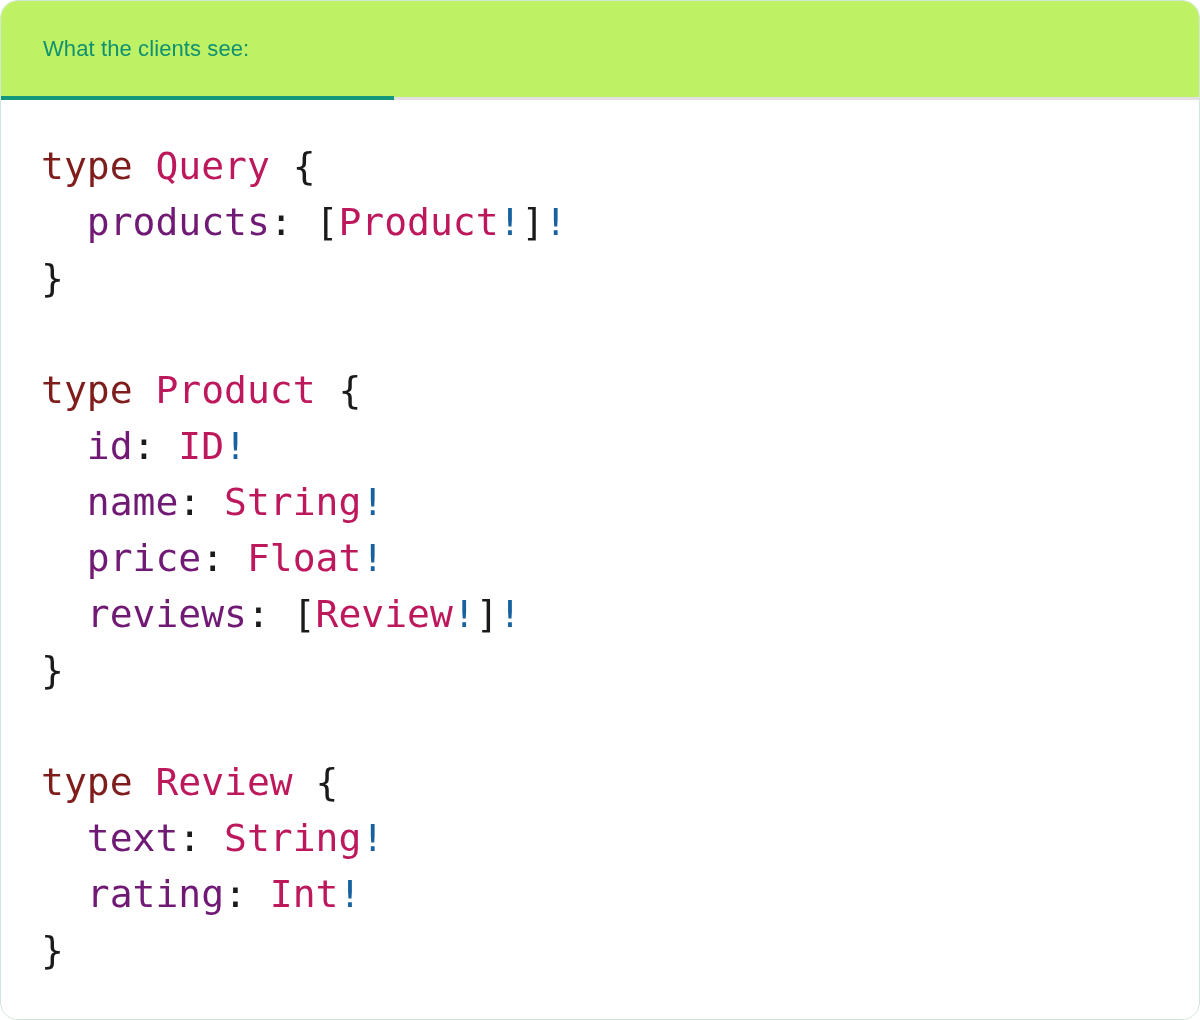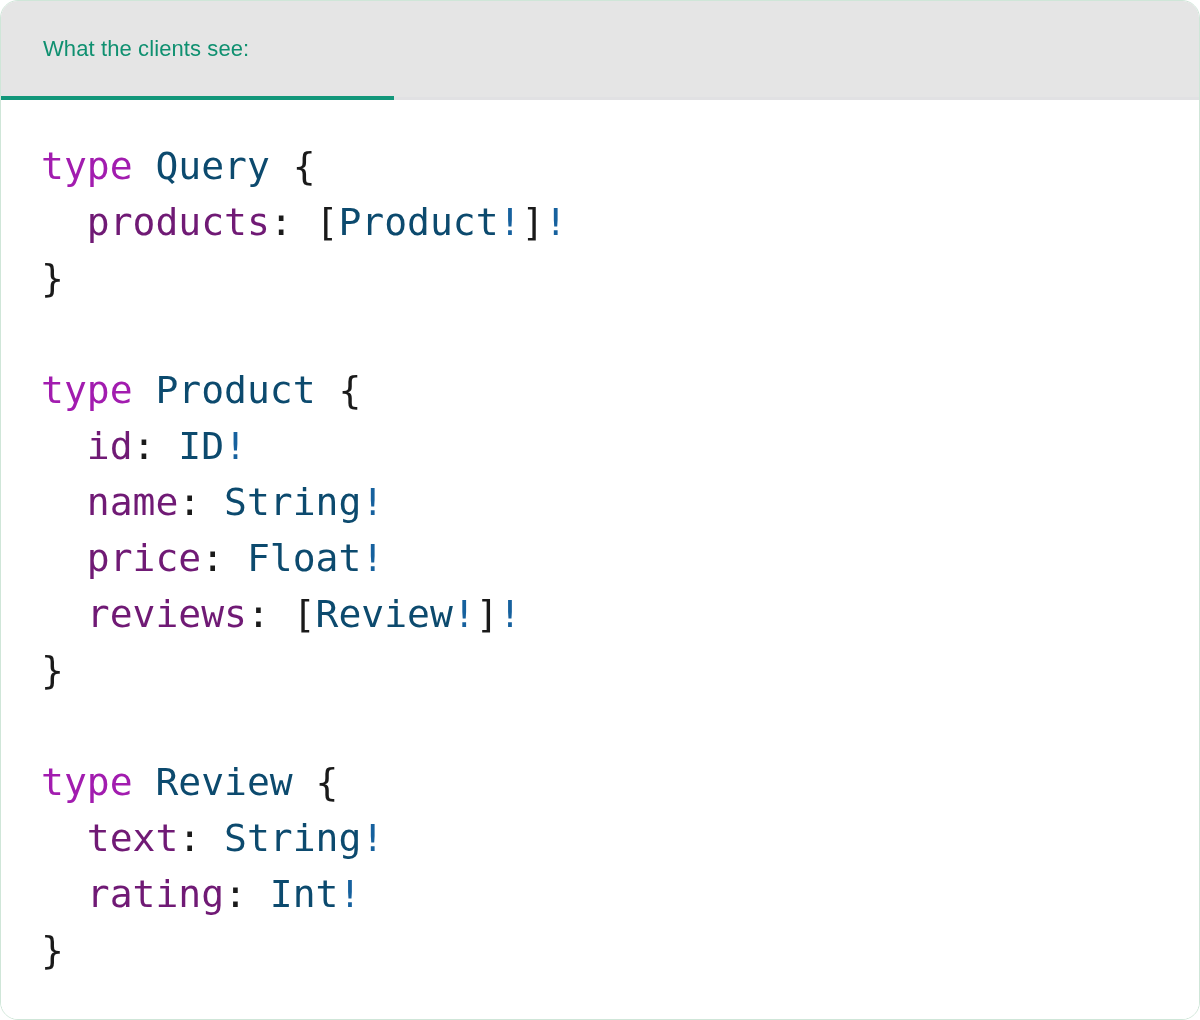--- a/index.html
+++ b/index.html
@@ -31,21 +31,21 @@
     overflow: hidden;
   }
 
   
   .header-strip {
     position: absolute;
     left: 0;
     top: 0;
     width: 100%;
     height: 99px;
-    background: #e5e5e5;
+    background: #bef264;
     box-sizing: border-box;
   }
 
   
   .header-rule {
     position: absolute;
     left: 0;
     top: 96px;
     width: 100%;
     height: 3px;
@@ -106,22 +106,22 @@
     font-weight: 400;
     letter-spacing: 0px;
   }
 
   .code-line {
     display: block;
     height: 56px;
     white-space: pre;
   }
 
-  .tok-kw   { color: #a21caf; }
-  .tok-type { color: #0c4a6e; }
+  .tok-kw   { color: #7f1d1d; }
+  .tok-type { color: #be185d; }
   .tok-punc { color: #1a1a1a; }
   .tok-name { color: #701a75; }
   .tok-bang { color: #16619e; }
 </style>
 </head>
 <body>
 
 <div class="page">
 
   <div class="card">

